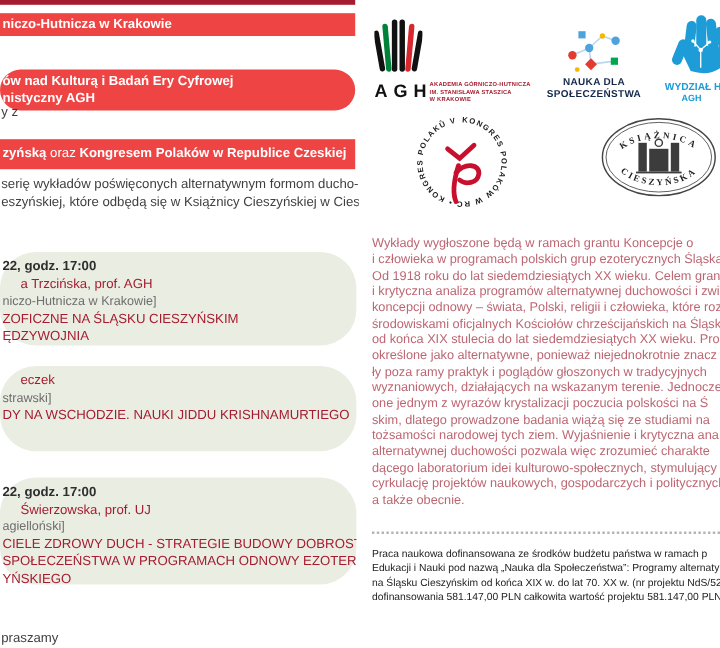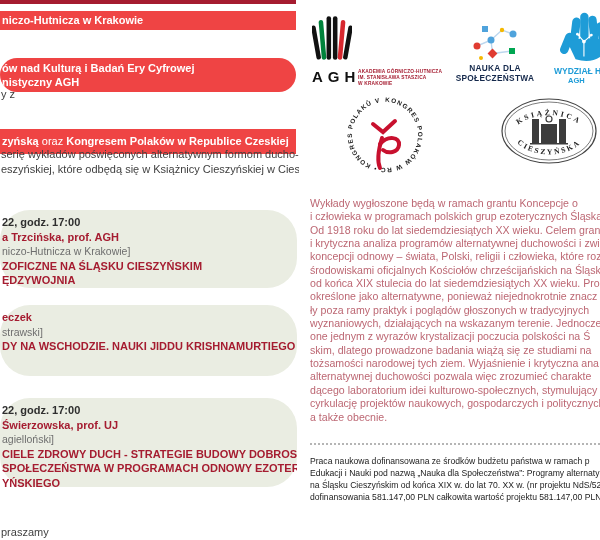--- a/index.html
+++ b/index.html
@@ -8,33 +8,33 @@
     position:relative; width:600px; height:540px; overflow:hidden;
     background:#ffffff; font-family:"Liberation Sans", sans-serif;
   }
   
   .redbar { position:absolute; left:0; width:296px; background:#ef4444; color:#fff;
             font-weight:700; font-size:11px; padding-left:2px; overflow:hidden; white-space:nowrap; }
   .sliver { position:absolute; left:0; top:0; width:296px; height:4px; background:#A51C30; }
   #bar1 { top:11px; height:19px; line-height:19px; }
   #bar2 { top:58px; height:34px; padding-top:3px; line-height:14px;border-radius:17px; }
   #connector { position:absolute; left:1px; top:88px; font-size:11px; color:#3c3c3c; }
-  #bar3 { top:129px; height:25px; line-height:25px; }
+  #bar3 { top:116px; height:25px; line-height:25px; }
   #bar3 .reg { font-weight:400; }
   #intro { position:absolute; left:1px; top:147px; width:298px; font-size:11px;
            line-height:15px; color:#3f3f3f; }
   #intro div, .lect div { white-space:nowrap; overflow:hidden; }
   .lect { position:absolute; left:0; width:297px; background:#EAEDE2; padding:5px 0 0 2px;border-radius:30px; }
   #lect1 { top:210px; height:78px; }
   #lect2 { top:305px; height:71px; }
   #lect3 { top:398px; height:89px; }
   .l-date   { font-weight:700; font-size:11px; color:#2e2e2e; line-height:14.5px; }
-  .l-speaker{ font-weight:700; font-size:11px; color:#A51C30; line-height:14.5px; }
+  .l-speaker{ font-weight:400; font-size:11px; color:#A51C30; line-height:14.5px;margin-left:15px; }
   .l-affil  { font-size:10.5px; color:#6e6e6e; line-height:14.5px; }
-  .l-title  { font-weight:700; font-size:11px; color:#A51C30; line-height:14.5px; }
+  .l-title  { font-weight:400; font-size:11px; color:#A51C30; line-height:14.5px; }
   #closing { position:absolute; left:1px; top:526px; font-size:11px; color:#3f3f3f; }
   
   .logo { position:absolute; }
   #agh-logo { left:312px; top:10px; width:135px; height:80px; }
   #agh-acronym { position:absolute; left:0; top:58px; width:40px; text-align:center;
                  font-weight:700; font-size:15px; letter-spacing:5px; color:#111; }
   #agh-caption { position:absolute; left:46px; top:59px; font-size:4.8px; line-height:6px;
                  color:#A51C30; font-weight:700; text-transform:uppercase; letter-spacing:.2px; }
   #nauka-logo { left:452px; top:24px; width:86px; text-align:center; }
   .nauka-label { font-weight:700; font-size:8.3px; line-height:9.5px; color:#14284B; letter-spacing:.3px; }

